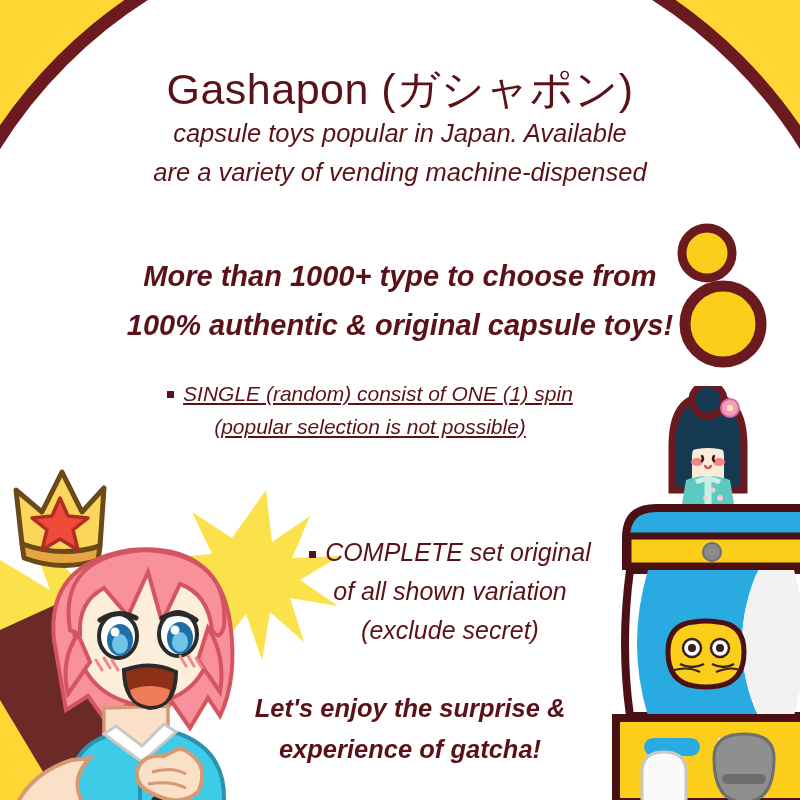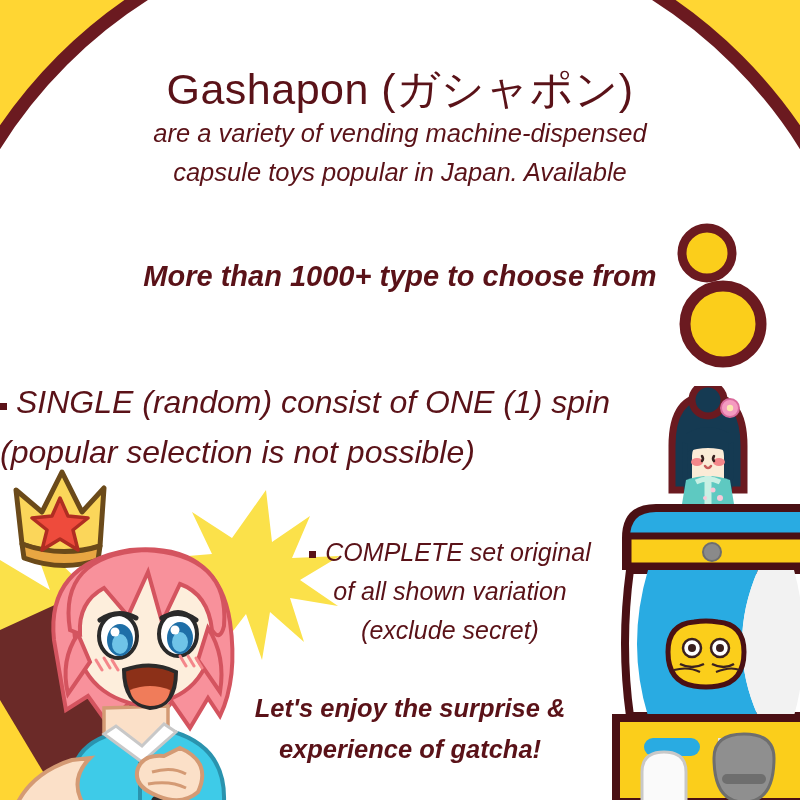--- a/index.html
+++ b/index.html
@@ -83,25 +83,26 @@
     color: #5A1218;
     line-height: 1.68;
   }
   .headline div { white-space: nowrap; }
 
   .bullet-single {
     position: absolute;
     top: 378px;
     left: 0;
     width: 740px;
-    text-align: left;
-    font-size: 32px;
+    text-align: center;
+    font-size: 21px;
     font-style: italic;
     color: #5A1218;
     line-height: 1.55;
+    text-decoration: underline;
   }
   .bullet-complete {
     position: absolute;
     top: 533px;
     left: 80px;
     width: 740px;
     text-align: center;
     font-size: 25px;
     font-style: italic;
     color: #5A1218;
@@ -275,26 +276,27 @@
 
     <path d="M112 160 Q140 150 164 162 Q164 196 138 198 Q112 194 112 160 Z" fill="#8C3018" stroke="#2A2A2A" stroke-width="4"></path>
     <path d="M118 180 Q138 172 158 180 Q156 196 138 196 Q120 194 118 180 Z" fill="#F07C5A"></path>
   </svg>
 
   <div class="content">
 
     <div class="title">Gashapon (ガシャポン)</div>
 
     <div class="lede">
+      <div>capsule toys popular in Japan. Available</div>
       <div>are a variety of vending machine-dispensed</div>
-      <div>capsule toys popular in Japan. Available</div>
     </div>
 
     <div class="headline">
       <div>More than 1000+ type to choose from</div>
+      <div>100% authentic &amp; original capsule toys!</div>
     </div>
 
     <div class="bullet-single">
       <div><span class="sq"></span><span>SINGLE (random) consist of ONE (1) spin</span></div>
       <div>(popular selection is not possible)</div>
     </div>
 
     <div class="bullet-complete">
       <div><span class="sq"></span><span>COMPLETE set original</span></div>
       <div>of all shown variation</div>

